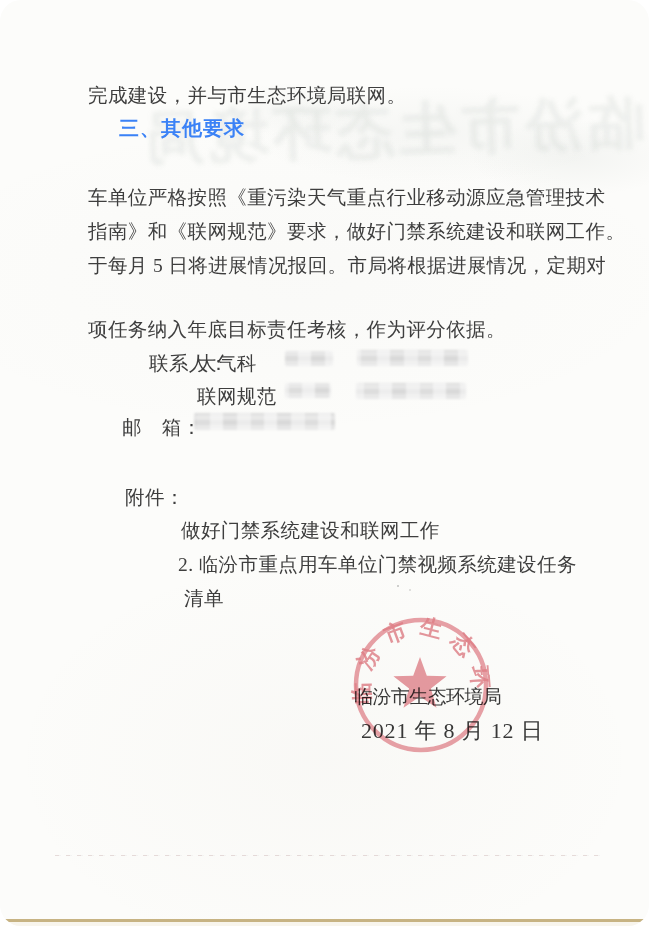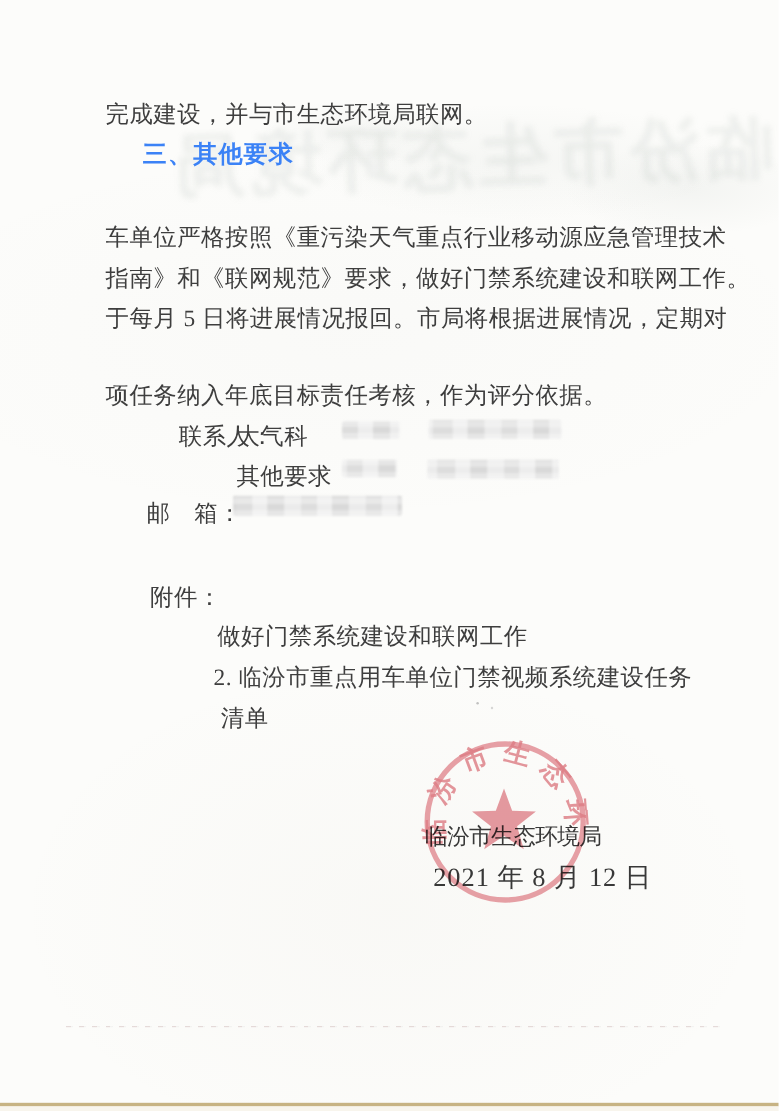--- a/index.html
+++ b/index.html
@@ -1,20 +1,21 @@
 <!DOCTYPE html>
 <html><head>
 <meta charset="utf-8">
 <style>
   html,body{margin:0;padding:0;background:#ffffff;}
   .page{
     position:relative;width:649px;height:926px;overflow:hidden;
     background:#fcfcfa;
     font-family:"Liberation Serif","DejaVu Serif",serif;
     color:#3e3e3e;
+    border-radius:21px;
   }
   
   .page::before{
     content:"";position:absolute;inset:0;pointer-events:none;
     background:
       radial-gradient(ellipse 260px 70px at 430px 135px, rgba(125,140,132,0.055), transparent 70%),
       radial-gradient(ellipse 150px 55px at 575px 158px, rgba(125,140,132,0.07), transparent 70%),
       radial-gradient(ellipse 120px 40px at 300px 110px, rgba(125,140,132,0.05), transparent 70%),
       radial-gradient(ellipse 420px 280px at 50% 82%, rgba(165,152,128,0.035), transparent 75%),
       radial-gradient(ellipse 500px 200px at 45% 30%, rgba(150,150,150,0.025), transparent 80%);
@@ -58,21 +59,21 @@
   <div class="ln" style="left:88px;top:184px;">车单位严格按照《重污染天气重点行业移动源应急管理技术</div>
   <div class="ln" style="left:88px;top:218px;">指南》和《联网规范》要求，做好门禁系统建设和联网工作。</div>
   <div class="ln" style="left:88px;top:252px;">于每月 5 日将进展情况报回。市局将根据进展情况，定期对</div>
   <div class="ln" style="left:88px;top:316px;">项任务纳入年底目标责任考核，作为评分依据。</div>
 
   <div class="ln" style="left:122px;top:350px;margin-left:27px;">联系人：</div>
   <div class="ln" style="left:197px;top:350px;">大气科</div>
   <div class="redact" style="left:285px;top:351px;width:48px;height:15px;"></div>
   <div class="redact" style="left:357px;top:350px;width:111px;height:16px;background-position:7px 0;"></div>
 
-  <div class="ln" style="left:197px;top:383px;">其他要求</div>
+  <div class="ln" style="left:197px;top:383px;">联网规范</div>
   <div class="redact" style="left:285px;top:383px;width:46px;height:15px;background-position:4px 0;"></div>
   <div class="redact" style="left:356px;top:383px;width:110px;height:16px;background-position:10px 0;"></div>
 
   <div class="ln" style="left:122px;top:414px;">邮　箱：</div>
   <div class="redact" style="left:194px;top:413px;width:141px;height:17px;background-position:3px 0;"></div>
 
   <div class="ln" style="left:125px;top:484px;">附件：</div>
   <div class="ln" style="left:181px;top:517px;">做好门禁系统建设和联网工作</div>
   <div class="ln" style="left:178px;top:551px;">2. 临汾市重点用车单位门禁视频系统建设任务</div>
   <div class="ln" style="left:184px;top:585px;">清单</div>

